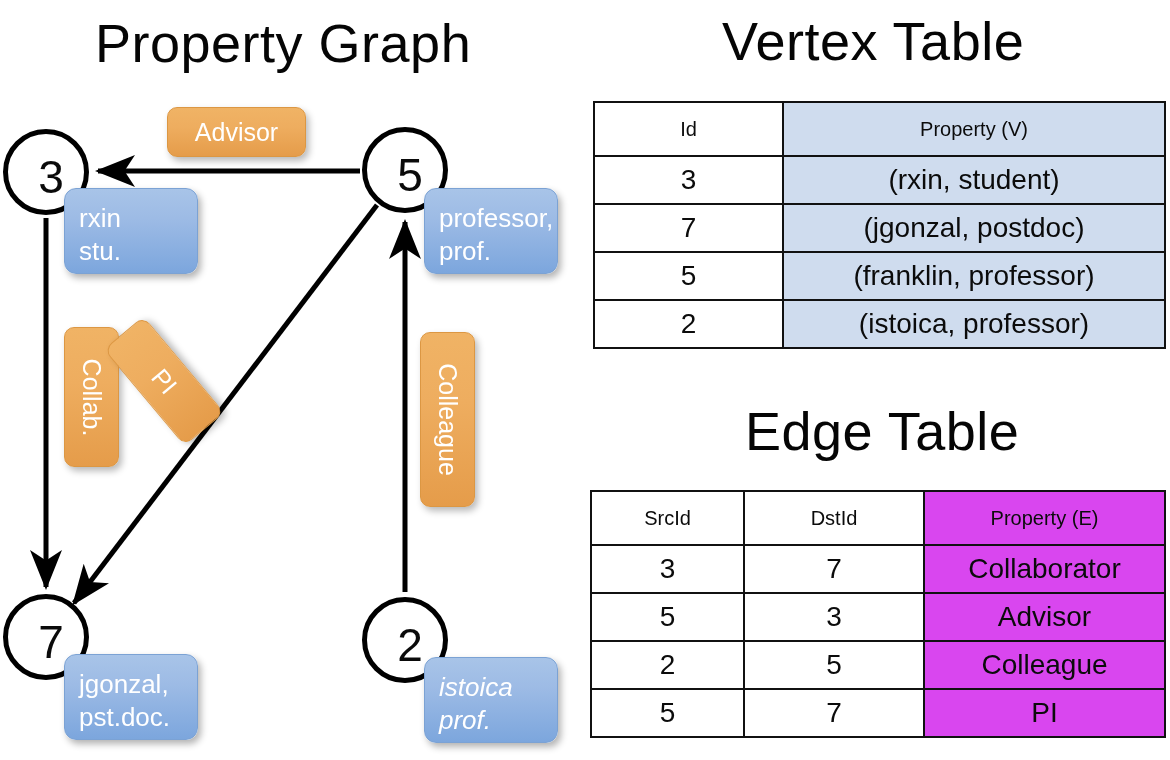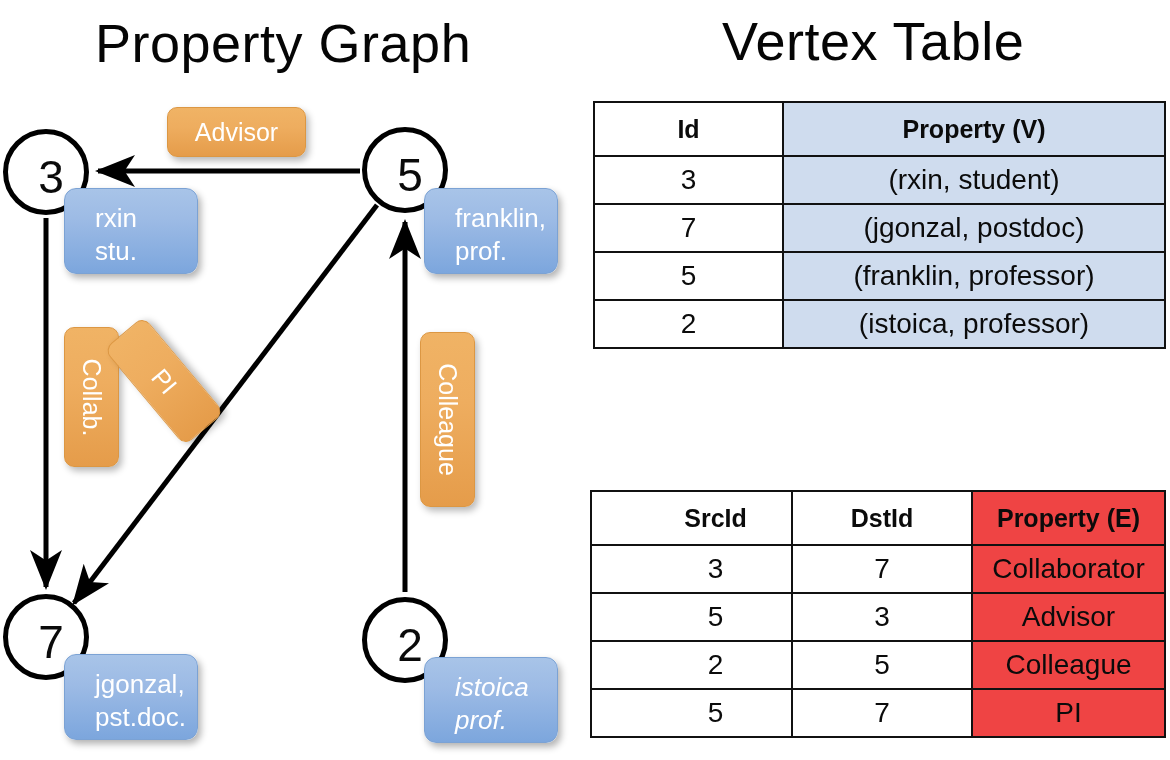--- a/index.html
+++ b/index.html
@@ -65,21 +65,21 @@
   .prop-box {
     position: absolute;
     border-radius: 12px;
     background: linear-gradient(180deg, #a8c4e8 0%, #9dbbe5 35%, #7ca6dd 100%);
     border: 1px solid #7ba2d4;
     box-shadow: 3px 4px 7px rgba(0,0,0,0.30);
     color: #ffffff;
     font-size: 26px;
     font-weight: 300;
     line-height: 1.26;
-    padding: 13px 0 0 30px;
+    padding: 13px 0 0 14px;
     box-sizing: border-box;
     font-family: "Liberation Sans", sans-serif;
   }
   #box-rxin     { left: 64px;  top: 188px; width: 134px; height: 86px; }
   #box-franklin { left: 424px; top: 188px; width: 134px; height: 86px; }
   #box-jgonzal  { left: 64px;  top: 654px; width: 134px; height: 86px; }
   #box-istoica  { left: 424px; top: 657px; width: 134px; height: 86px; font-style: italic; }
 
   
   .edge-box {
@@ -118,40 +118,41 @@
     border: 2px solid #111;
     text-align: center;
     font-weight: 300;
     font-size: 28px;
     color: #0b0b0b;
     padding: 0;
     height: 46px;
     line-height: 46px;
     white-space: nowrap;
   }
-  .tbl th { font-weight: 700; font-size: 25px; height: 52px; line-height: 52px; }
+  .tbl th { font-weight: 400; font-size: 20px; height: 52px; line-height: 52px; }
 
   #vertex-table { left: 593px; top: 101px; width: 573px; }
   #vertex-table .col-id   { width: 187px; background: #ffffff; }
   #vertex-table .col-prop { background: #cfdcee; }
 
   #edge-table { left: 590px; top: 490px; width: 576px; }
-  #edge-table .col-src  { width: 151px; background: #ffffff; padding-left: 48px; }
+  #edge-table .col-src  { width: 151px; background: #ffffff; }
   #edge-table .col-dst  { width: 178px; background: #ffffff; margin-top: 41px; }
-  #edge-table .col-eprop{ background: #ef4444; }
+  #edge-table .col-eprop{ background: #d946ef; }
 </style>
 </head>
 <body>
 
 <div class="stage">
 
   <div class="title" id="title-property-graph">Property Graph</div>
 
   <div class="title" id="title-vertex-table">Vertex Table</div>
 
+  <div class="title" id="title-edge-table">Edge Table</div>
 
   <svg id="graph-svg" viewBox="0 0 585 760">
     <defs>
       <marker id="arrowhead" markerWidth="9" markerHeight="9" refX="7.4" refY="3.2" orient="auto" markerUnits="strokeWidth">
         <path d="M0,0 L8,3.2 L0,6.4 L2.1,3.2 z" fill="#000"></path>
       </marker>
     </defs>
 
     <line x1="360" y1="171" x2="98" y2="171" stroke="#000" stroke-width="5" marker-end="url(#arrowhead)"></line>
 
@@ -173,21 +174,21 @@
   </div>
   <div class="node-circle" id="node-2">
     <div class="node-label">2</div>
   </div>
 
   <div class="prop-box" id="box-rxin">
     <div>rxin</div>
     <div>stu.</div>
   </div>
   <div class="prop-box" id="box-franklin">
-    <div>franklin,</div>
+    <div>professor,</div>
     <div>prof.</div>
   </div>
   <div class="prop-box" id="box-jgonzal">
     <div>jgonzal,</div>
     <div>pst.doc.</div>
   </div>
   <div class="prop-box" id="box-istoica">
     <div>istoica</div>
     <div>prof.</div>
   </div>

